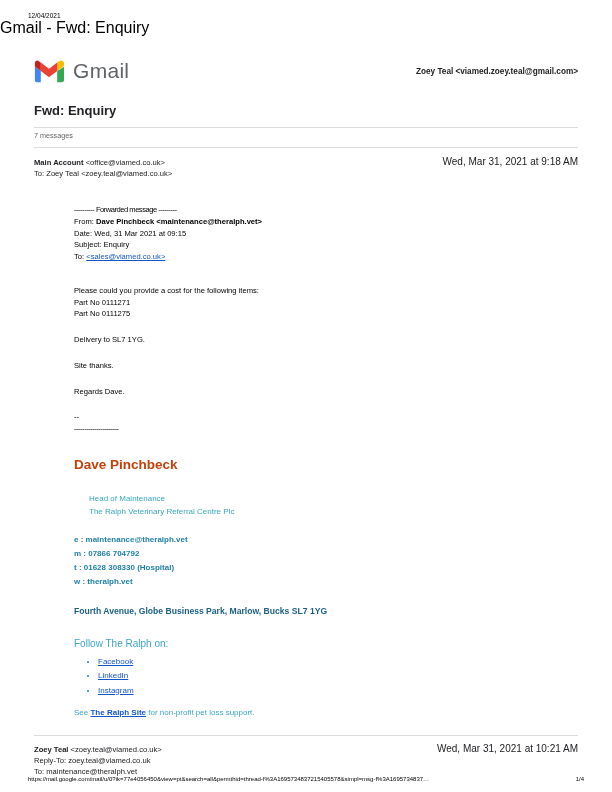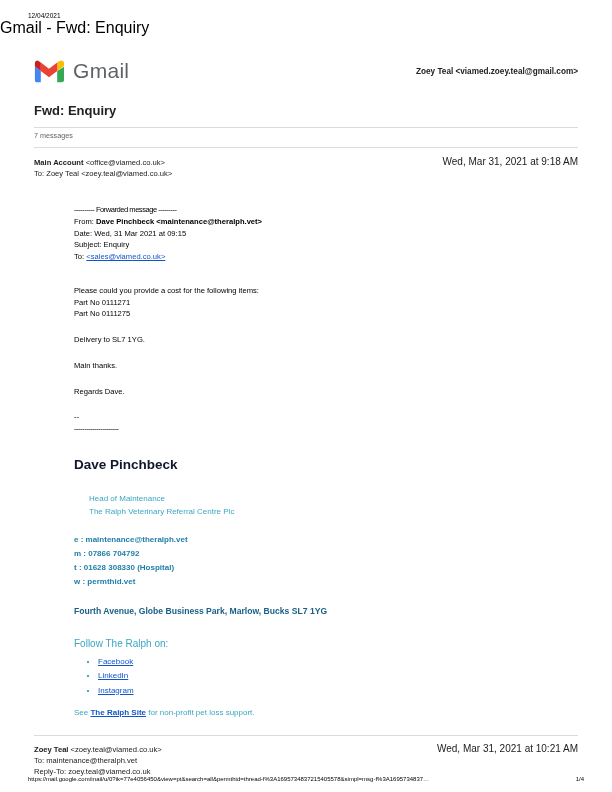--- a/index.html
+++ b/index.html
@@ -121,21 +121,21 @@
     margin: 0 0 12px 0;
   }
   .tight p {
     margin: 0;
   }
   .link {
     color: #1155cc;
     text-decoration: underline;
   }
   .sig-name {
-    color: #0f172a;
+    color: #c2410c;
     font-size: 13.5px;
     font-weight: bold;
     margin: 20px 0 16px 0;
   }
   .sig-role {
     color: #3aa7c2;
     font-size: 8px;
     line-height: 1.7;
     margin: 0 0 14px 15px;
   }
@@ -278,39 +278,39 @@
 
     <div style="height:10px"></div>
 
     <div class="tight" style="margin-bottom:12px;">
       <p>Please could you provide a cost for the following items:</p>
       <p>Part No 0111271</p>
       <p>Part No 0111275</p>
     </div>
 
     <p style="margin-top:14px">Delivery to SL7 1YG.</p>
-    <p style="margin-top:14px">Main thanks.</p>
+    <p style="margin-top:14px">Site thanks.</p>
     <p style="margin-top:14px">Regards Dave.</p>
 
     <div class="tight" style="margin-top:14px;">
       <p>--</p>
       <p class="dashes">----------------------</p>
     </div>
 
     <div>
       <div class="sig-name">Dave Pinchbeck</div>
       <div class="sig-role">
         <div>Head of Maintenance</div>
         <div>The Ralph Veterinary Referral Centre Plc</div>
       </div>
       <div class="sig-contact">
         <div>e : maintenance@theralph.vet</div>
         <div>m : 07866 704792</div>
         <div>t : 01628 308330 (Hospital)</div>
-        <div>w : permthid.vet</div>
+        <div>w : theralph.vet</div>
       </div>
       <div class="sig-address">Fourth Avenue, Globe Business Park, Marlow, Bucks SL7 1YG</div>
       <div class="sig-follow">Follow The Ralph on:</div>
       <ul class="social">
         <li><a class="link" href="#">Facebook</a></li>
         <li><a class="link" href="#">LinkedIn</a></li>
         <li><a class="link" href="#">Instagram</a></li>
       </ul>
       <div class="sig-footer">
         <span>See </span><a href="#">The Ralph Site</a><span> for non-profit pet loss support.</span>
@@ -321,22 +321,22 @@
   <div class="hr" style="margin-top:16px;"></div>
 
   <div class="msg-head" style="padding-top:7px;">
     <div class="msg-from-row">
       <div>
         <span class="from-name">Zoey Teal</span>
         <span class="from-addr">&lt;zoey.teal@viamed.co.uk&gt;</span>
       </div>
       <div class="msg-date">Wed, Mar 31, 2021 at 10:21 AM</div>
     </div>
+    <div class="msg-to">Reply-To: zoey.teal@viamed.co.uk</div>
     <div class="msg-to">To: maintenance@theralph.vet</div>
-    <div class="msg-to">Reply-To: zoey.teal@viamed.co.uk</div>
   </div>
 
   <div class="msg2-body">
     <p>Good morning Dave,</p>
 
   </div>
 
   <div class="page-footer">
     <span class="footer-url">https://mail.google.com/mail/u/0?ik=77e4056450&amp;view=pt&amp;search=all&amp;permthid=thread-f%3A1695734837215405578&amp;simpl=msg-f%3A1695734837…</span>
     <span>1/4</span>

